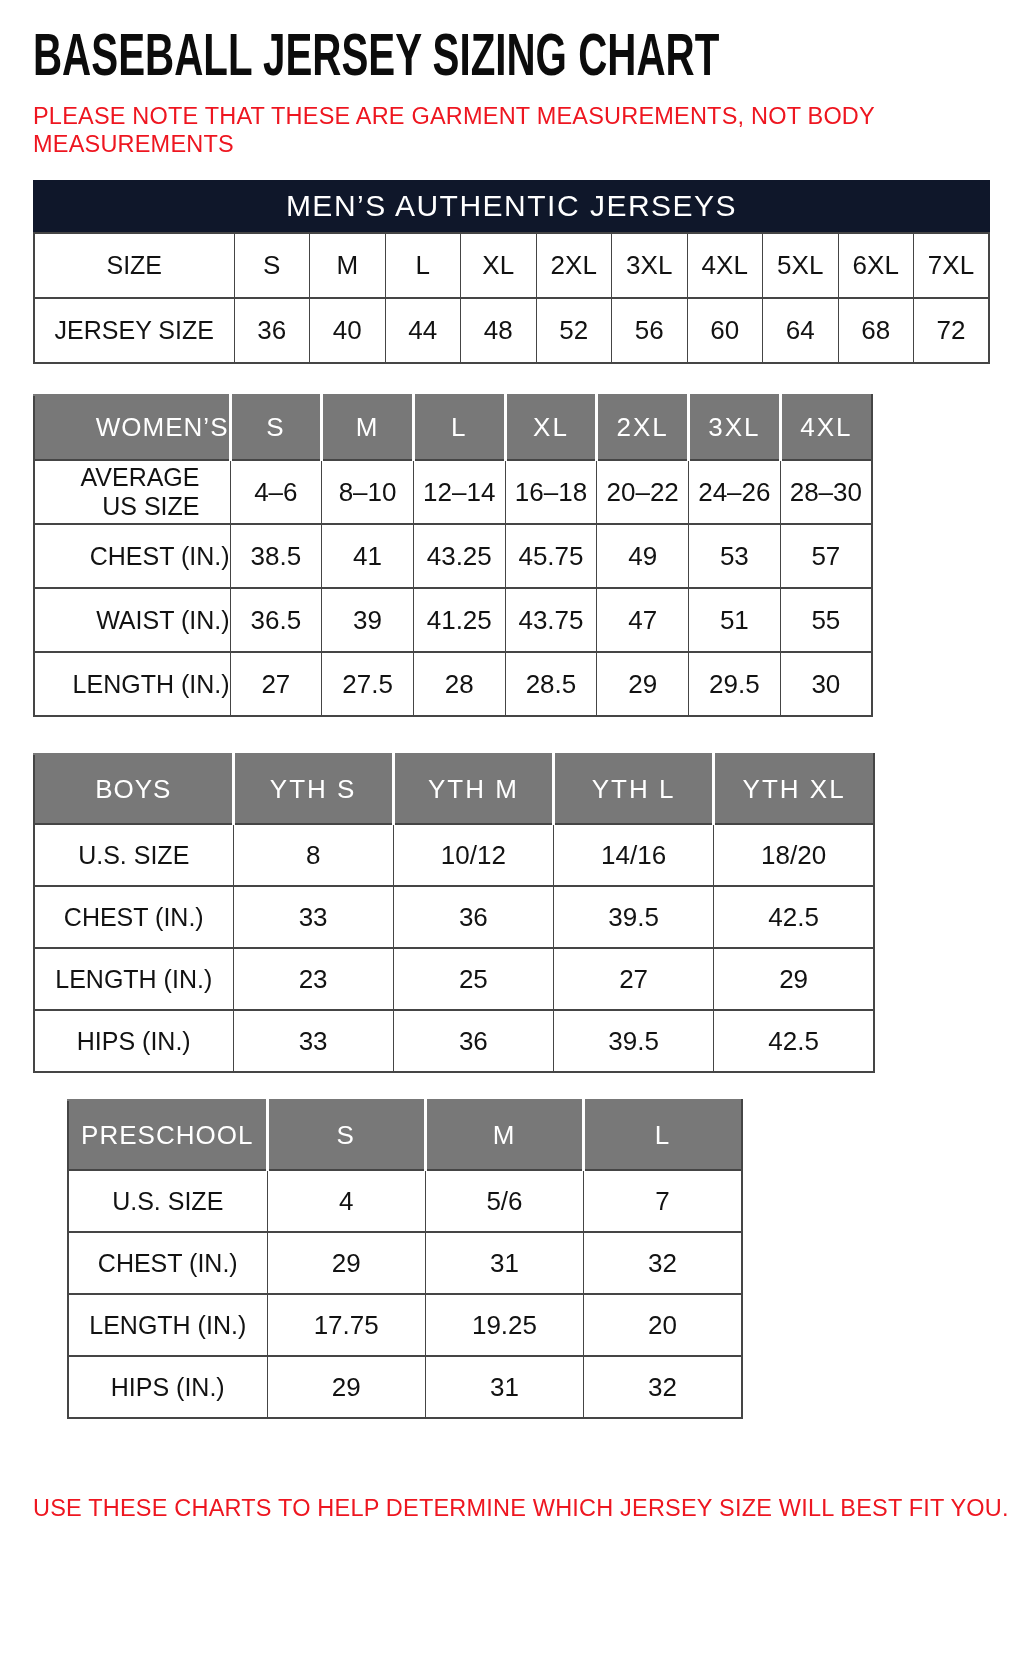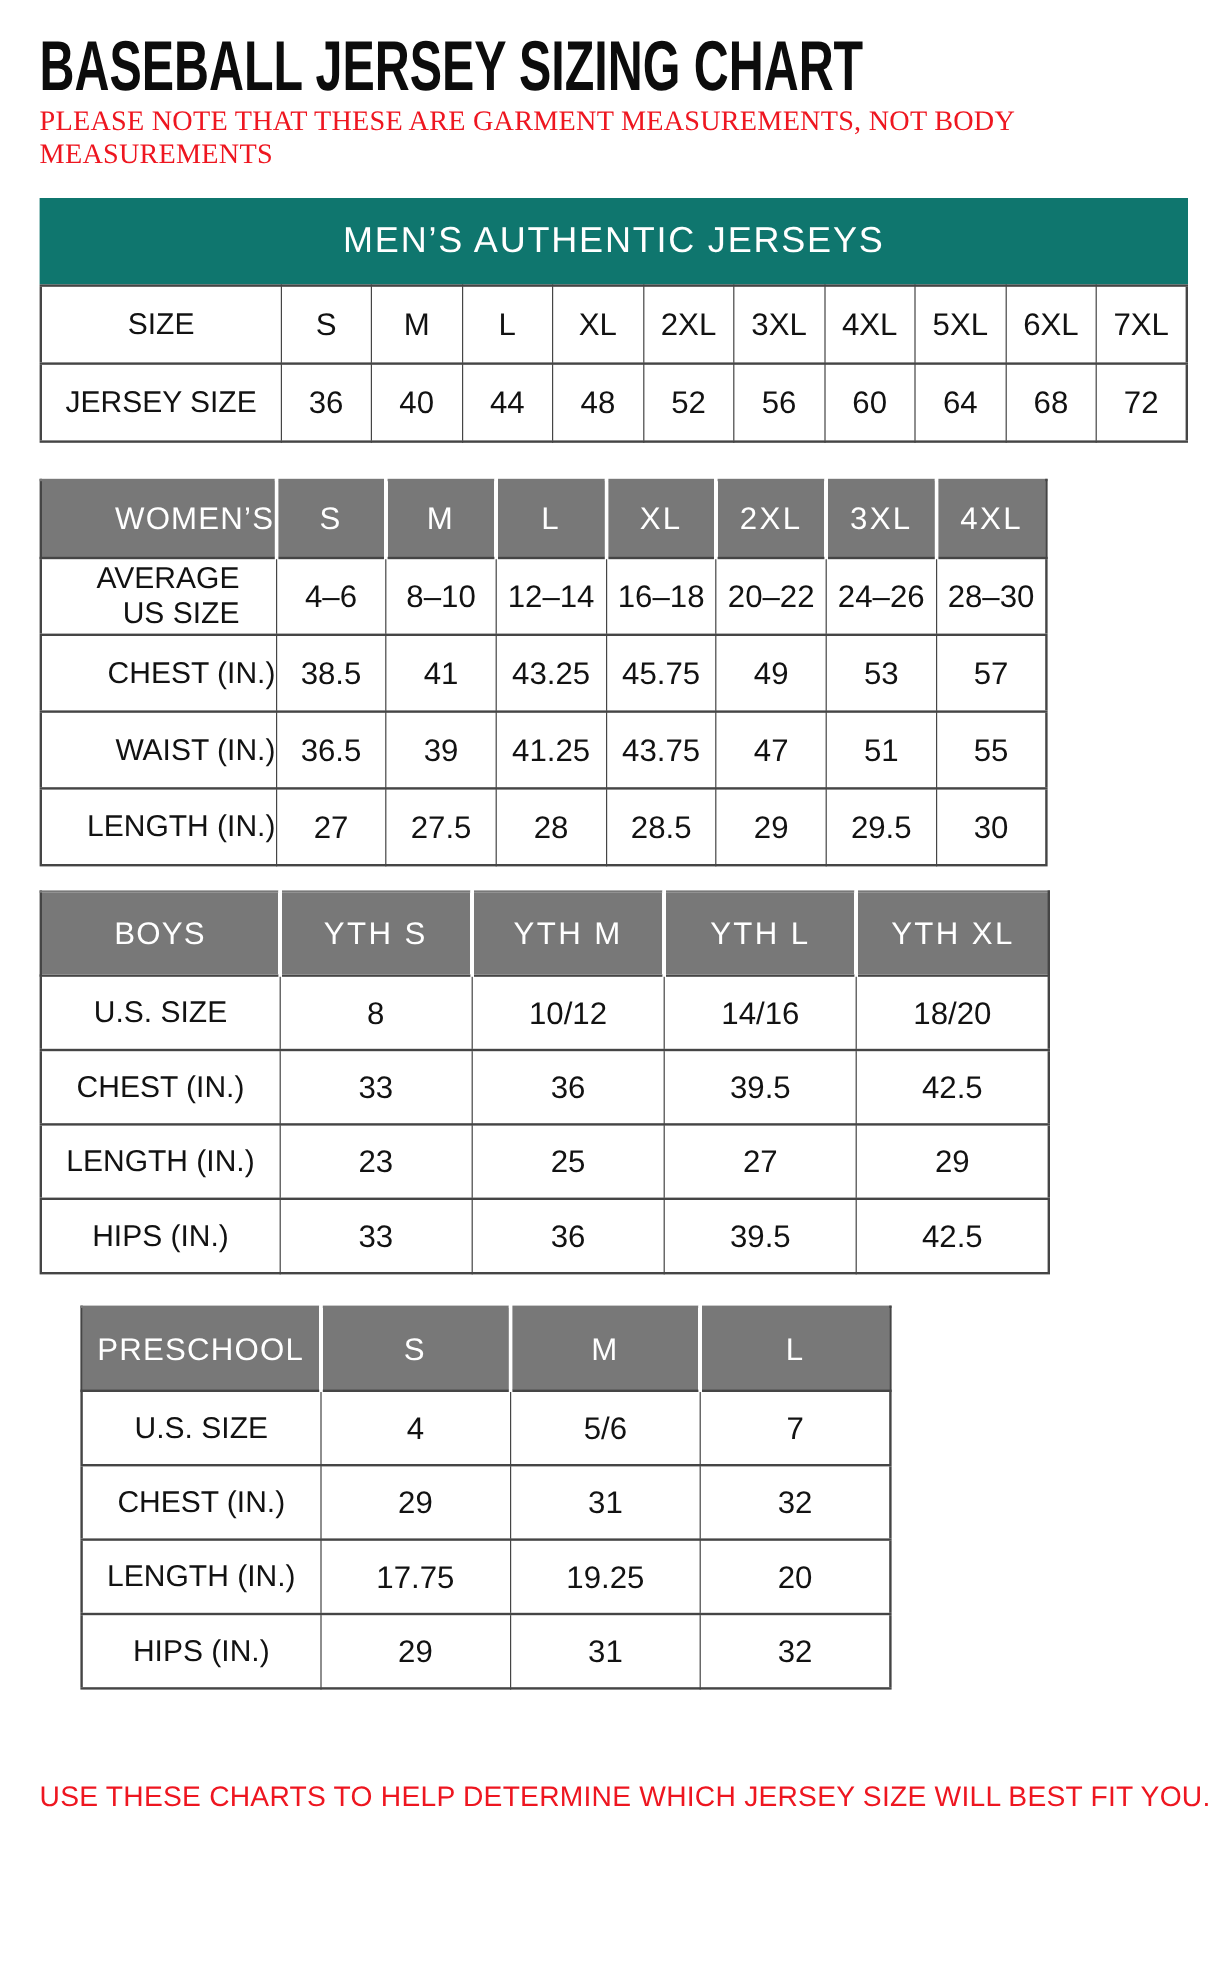--- a/index.html
+++ b/index.html
@@ -21,37 +21,36 @@
     letter-spacing: 0px;
     transform: scale(0.72, 1.05);
     transform-origin: left top;
     white-space: nowrap;
     line-height: 1.0;
     margin-top: 6px;
   }
 
   
   p.garment-note {
-    margin-top: 5px;
+    margin-top: 20px;
     color: #ee1620;
     font-size: 23.5px;
     line-height: 28px;
     max-width: 880px;
     width: 880px;
     letter-spacing: 0.2px;
-    font-family: Liberation Serif, serif;
   }
   p.garment-note { width: 870px; }
 
   
   .sizing-table { margin-top: 0; }
   .sizing-table .banner {
-    background: #0f766e;
+    background: #0f172a;
     color: #ffffff;
-    height: 72px;
+    height: 52px;
     display: flex;
     align-items: center;
     justify-content: center;
     font-size: 30px;
     letter-spacing: 1.5px;
   }
   .sizing-table table {
     border-collapse: collapse;
     table-layout: fixed;
   }
@@ -95,21 +94,21 @@
   #womens-table td { height: 64px; }
   #womens-table th { height: 65px; font-size: 26px; }
   #womens-table td:first-child, #womens-table th:first-child { width: 196px; text-align: right; }
   #womens-table tbody tr:nth-child(2) td:first-child {
     white-space: normal;
     line-height: 1.18;
     padding: 0 30px;
   }
 
   
-  #boys-table { margin-top: 20px; border-radius: 12px; }
+  #boys-table { margin-top: 36px; border-radius: 12px; }
   #boys-table table { width: 842px; }
   #boys-table td { height: 62px; }
   #boys-table th { height: 70px; }
   #boys-table td:first-child, #boys-table th:first-child { width: 199px; }
 
   
   #preschool-table { margin-top: 26px; margin-left: 34px; }
   #preschool-table table { width: 676px; }
   #preschool-table td { height: 62px; }
   #preschool-table th { height: 70px; }

